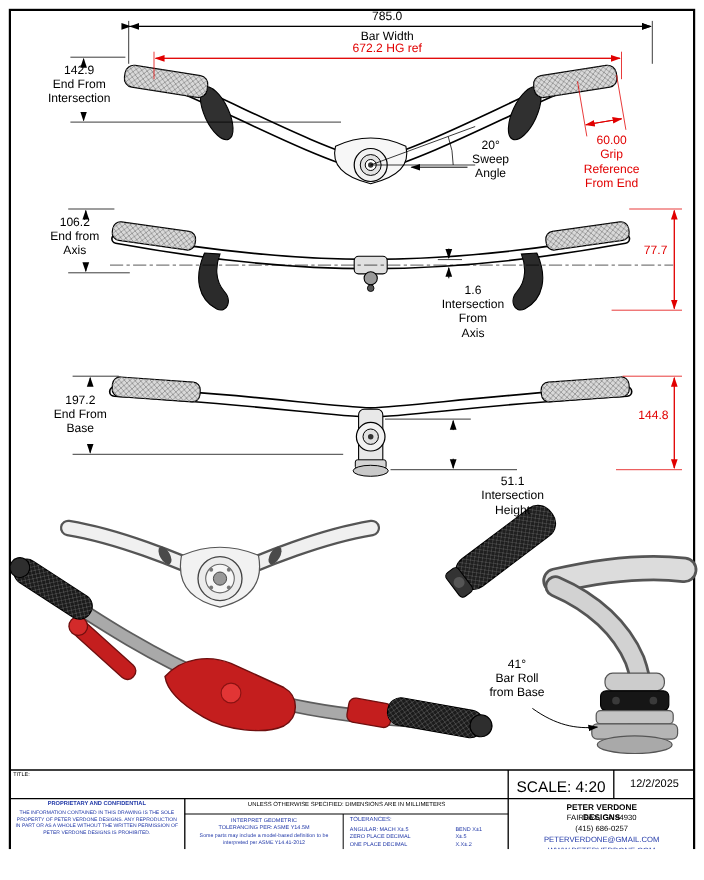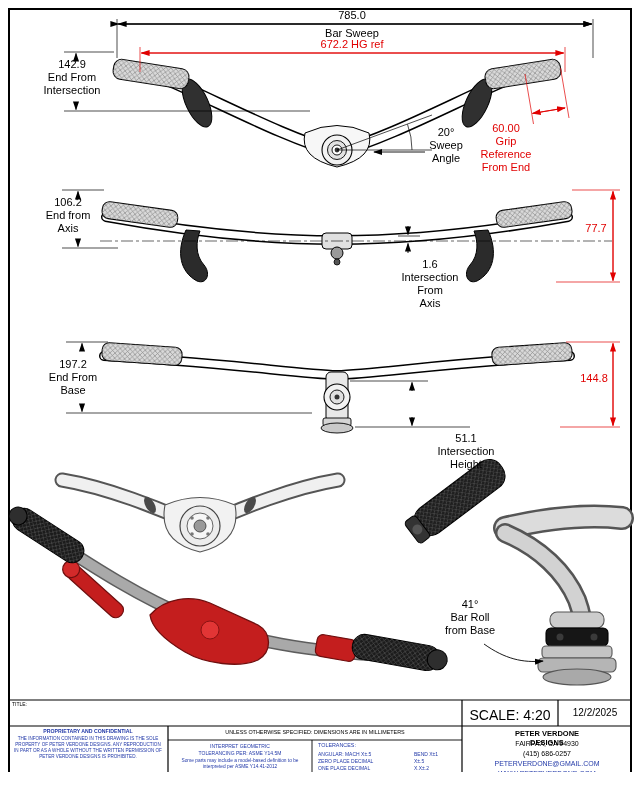--- a/index.html
+++ b/index.html
@@ -241,29 +241,29 @@
     <line x1="462" y1="700" x2="462" y2="726"></line>
     <line x1="558" y1="700" x2="558" y2="726"></line>
     <line x1="168" y1="726" x2="168" y2="791"></line>
     <line x1="462" y1="726" x2="462" y2="791"></line>
     <line x1="168" y1="740" x2="462" y2="740" stroke-width="0.9"></line>
     <line x1="312" y1="740" x2="312" y2="791" stroke-width="0.9"></line>
   </g>
 </svg>
 
 <div class="lbl" style="left:352px;top:9px">785.0</div>
-<div class="lbl" style="left:352px;top:27px">Bar Sweep</div>
+<div class="lbl" style="left:352px;top:27px">Bar Width</div>
 <div class="lbl red" style="left:352px;top:38px">672.2 HG ref</div>
 <div class="lbl" style="left:72px;top:58px">142.9
 End From
 Intersection</div>
 <div class="lbl" style="left:446px;top:126px">20°
 Sweep
 Angle</div>
-<div class="lbl red" style="left:506px;top:122px">60.00
+<div class="lbl red" style="left:556px;top:122px">60.00
 Grip
 Reference
 From End</div>
 
 <div class="lbl" style="left:68px;top:196px">106.2
 End from
 Axis</div>
 <div class="lbl red" style="left:596px;top:222px">77.7</div>
 <div class="lbl" style="left:430px;top:258px">1.6
 Intersection

